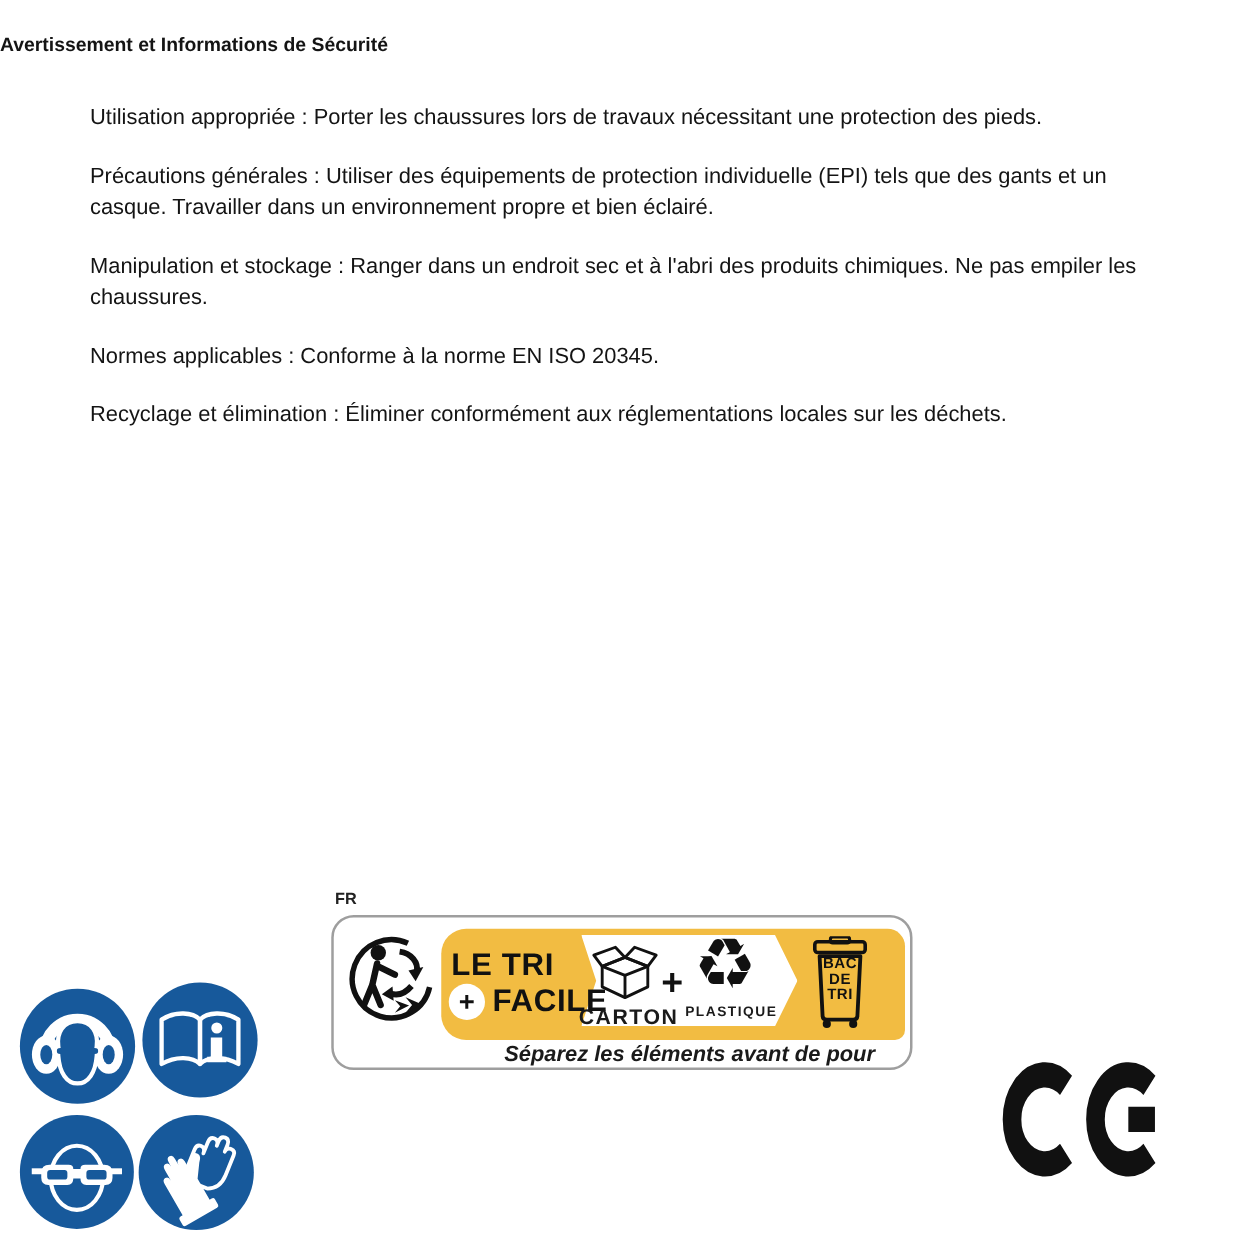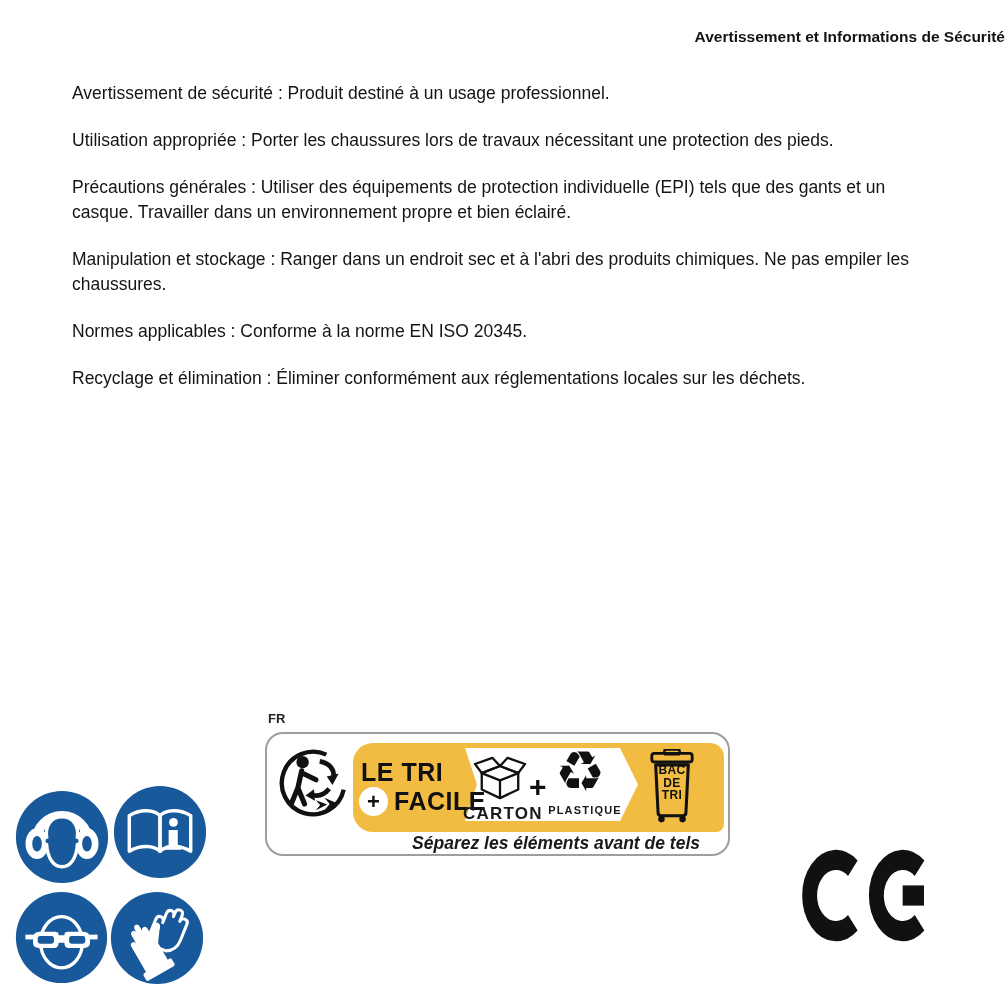--- a/index.html
+++ b/index.html
@@ -1,21 +1,21 @@
 <!DOCTYPE html>
 <html><head>
 <meta charset="utf-8">
 <style>
   html,body{margin:0;padding:0;background:#fff;}
   #page{position:relative;width:1005px;height:1005px;background:#fff;overflow:hidden;
         font-family:"Liberation Sans",sans-serif;color:#141414;}
   .abs{position:absolute;}
 
   
-  #doc-title{left:0;top:28px;width:1005px;text-align:right;font-size:15.5px;font-weight:bold;}
+  #doc-title{left:0;top:28px;width:1005px;text-align:left;font-size:15.5px;font-weight:bold;}
   #body-text{left:72px;top:81px;width:864px;}
   #body-text p{margin:0 0 22px 0;font-size:17.5px;line-height:25px;}
 
   
   .picto{position:absolute;}
   .picto svg{display:block;width:100%;height:100%;}
 
   
   #tri{left:265px;top:711px;width:479px;height:146px;}
   #fr-label{left:3px;top:0;font-size:13px;font-weight:bold;color:#222;}
@@ -46,21 +46,20 @@
   #ce svg{display:block;width:100%;height:100%;}
 </style>
 </head>
 <body>
 
 <div id="page">
 
   <div id="doc-title" class="abs">Avertissement et Informations de Sécurité</div>
 
   <div id="body-text" class="abs">
-    <p>Avertissement de sécurité : Produit destiné à un usage professionnel.</p>
     <p>Utilisation appropriée : Porter les chaussures lors de travaux nécessitant une protection des pieds.</p>
     <p>Précautions générales : Utiliser des équipements de protection individuelle (EPI) tels que des gants et un casque. Travailler dans un environnement propre et bien éclairé.</p>
     <p>Manipulation et stockage : Ranger dans un endroit sec et à l'abri des produits chimiques. Ne pas empiler les chaussures.</p>
     <p>Normes applicables : Conforme à la norme EN ISO 20345.</p>
     <p>Recyclage et élimination : Éliminer conformément aux réglementations locales sur les déchets.</p>
   </div>
 
   <div class="picto" style="left:14px;top:789px;width:96px;height:96px;">
     <svg viewBox="0 0 100 100">
       <circle cx="50" cy="50" r="48" fill="#17599B"></circle>
@@ -159,21 +158,21 @@
           <circle cx="14" cy="72.5" r="3.4" fill="#111"></circle>
           <circle cx="36" cy="72.5" r="3.4" fill="#111"></circle>
         </svg>
       </div>
       <div id="bin-text" class="abs">
         <div>BAC</div>
         <div>DE</div>
         <div>TRI</div>
       </div>
 
-      <div id="tagline" class="abs">Séparez les éléments avant de tels</div>
+      <div id="tagline" class="abs">Séparez les éléments avant de pour</div>
     </div>
   </div>
 
 
   <div id="ce" class="abs">
     <svg viewBox="0 0 200 105" preserveAspectRatio="none">
       <path d="M 75.8 24.2 A 37 37 0 1 0 75.8 80.8" fill="none" stroke="#111" stroke-width="21"></path>
       <path d="M 169.8 24.2 A 37 37 0 1 0 169.8 80.8" fill="none" stroke="#111" stroke-width="21"></path>
       <rect x="146" y="42" width="30" height="21" fill="#111"></rect>
     </svg>

